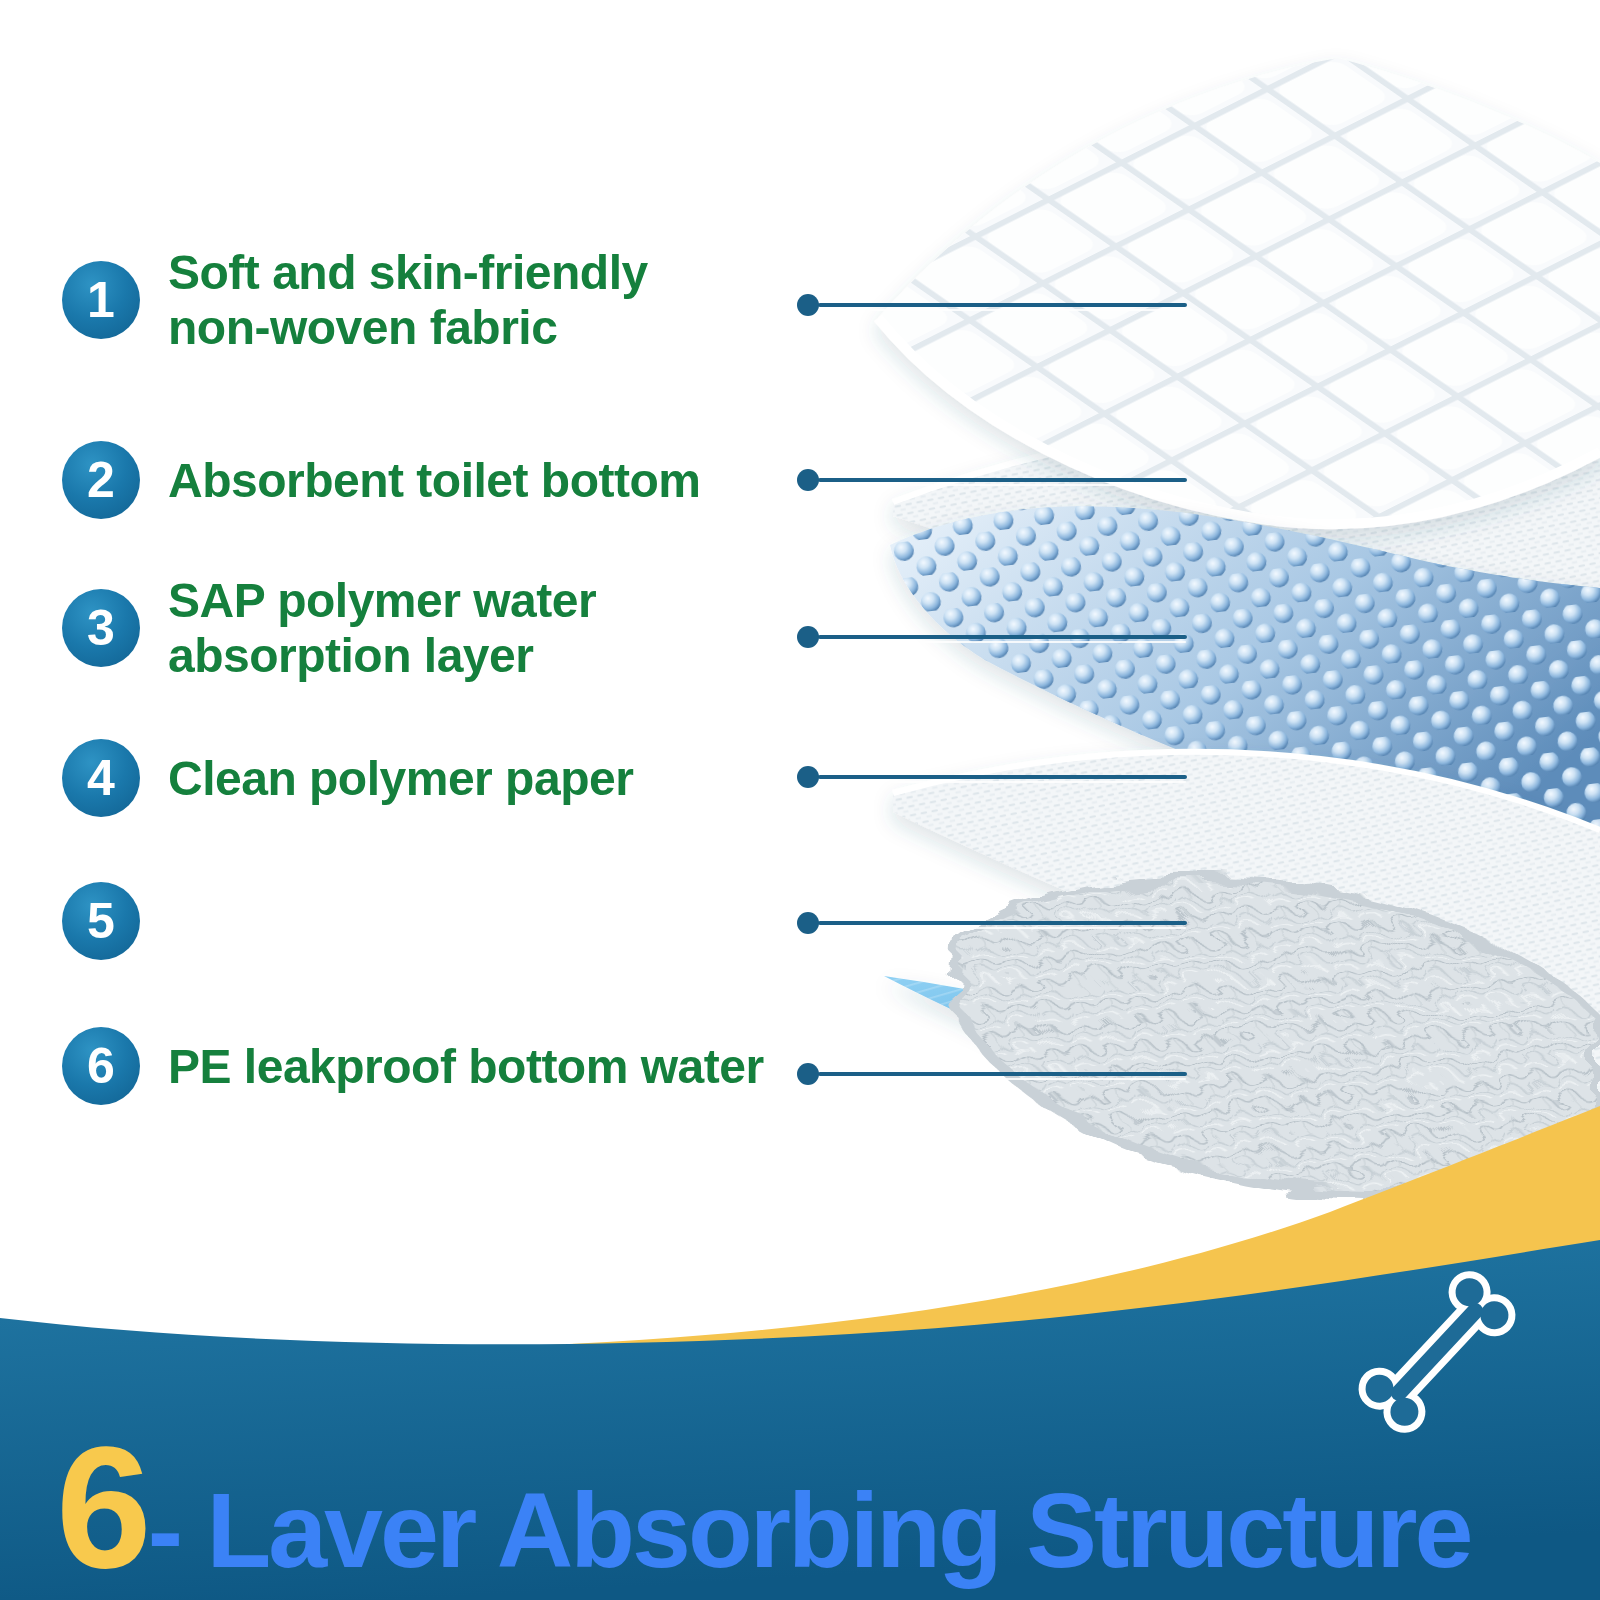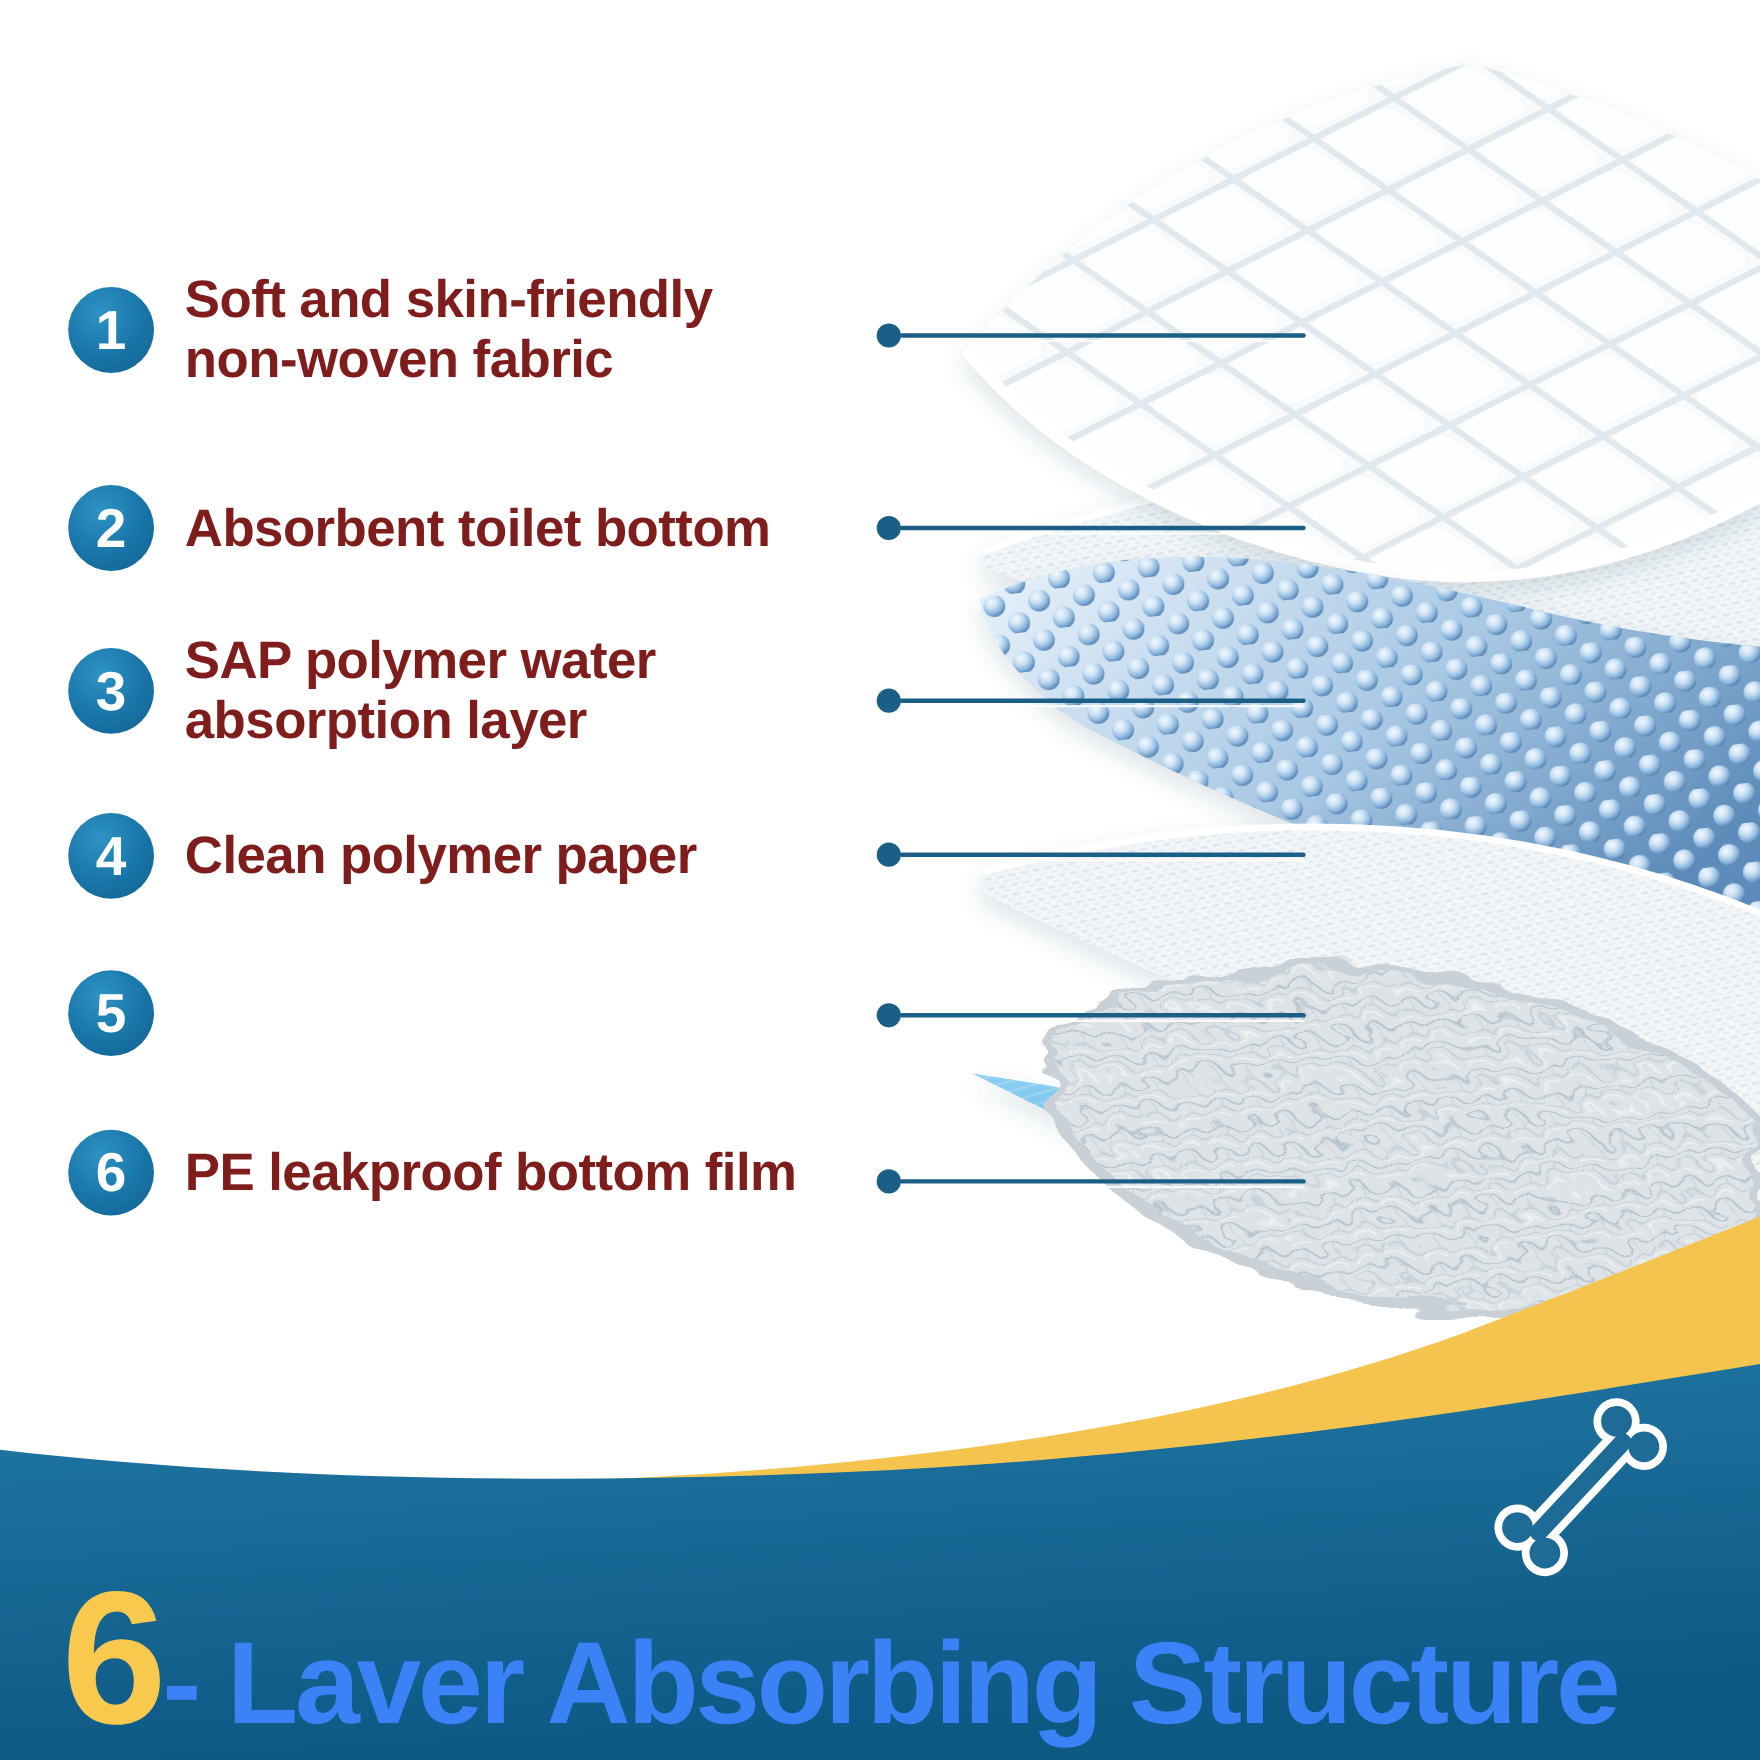--- a/index.html
+++ b/index.html
@@ -14,21 +14,21 @@
   .legend-row{
     position:absolute;left:62px;display:flex;align-items:center;gap:28px;
     transform:translateY(-50%);white-space:nowrap;
   }
   .badge{
     width:78px;height:78px;border-radius:50%;flex:0 0 auto;
     background:radial-gradient(circle at 38% 30%, #2e93c4 0%, #1a78ab 48%, #10608f 100%);
     color:#ffffff;font-size:50px;font-weight:bold;
     display:flex;align-items:center;justify-content:center;
   }
-  .lbl{font-size:48px;font-weight:bold;color:#7f1d1d;line-height:55px;letter-spacing:-0.5px;}
+  .lbl{font-size:48px;font-weight:bold;color:#15803d;line-height:55px;letter-spacing:-0.5px;}
   .lbl span{display:block;}
 
   
   .banner-title{
     position:absolute;left:56px;bottom:26px;display:flex;align-items:baseline;
     white-space:nowrap;z-index:5;
   }
   .banner-title .six{
     font-size:172px;font-weight:bold;color:#f8c94d;line-height:0.78;letter-spacing:-4px;
   }
@@ -242,21 +242,21 @@
   <div class="legend-row" style="top:921px">
     <div class="badge">
         <span>5</span>
       </div>
   </div>
   <div class="legend-row" style="top:1066px">
     <div class="badge">
         <span>6</span>
       </div>
     <div class="lbl">
-      <span>PE leakproof bottom film</span>
+      <span>PE leakproof bottom water</span>
       <span></span>
     </div>
   </div>
 
   <div class="banner-title">
     <span class="six">6</span>
     <span class="rest">- Laver Absorbing Structure</span>
   </div>
 
 </div>

